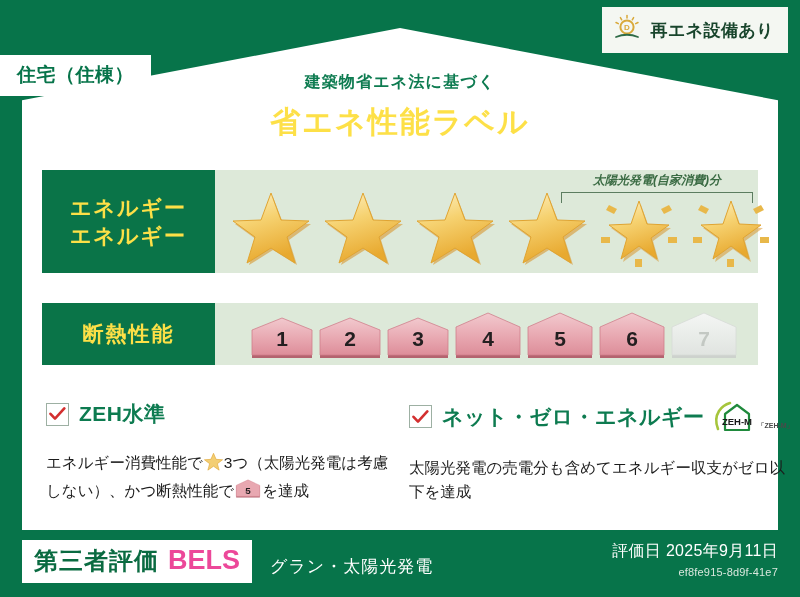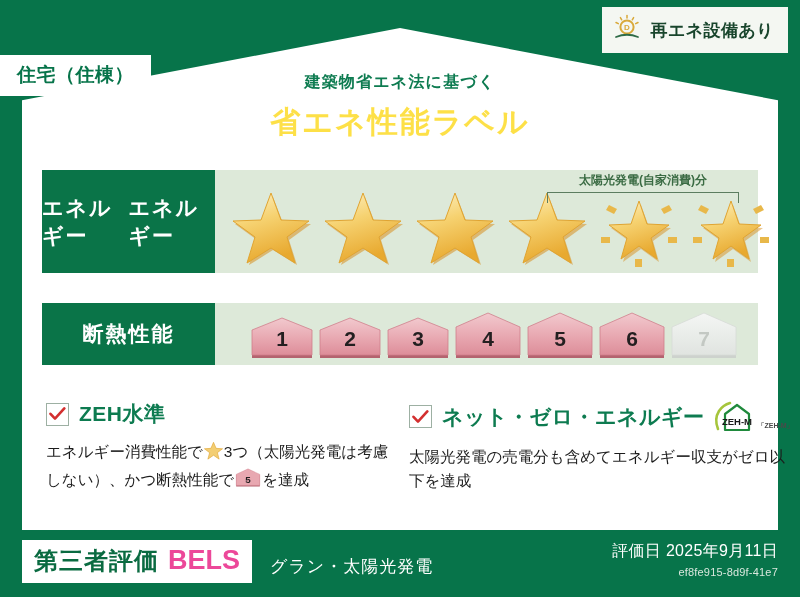--- a/index.html
+++ b/index.html
@@ -83,24 +83,24 @@
     width: 716px;
     display: flex;
     background: #dde9d9;
     z-index: 5;
   }
   #row-energy { top: 170px; height: 103px; }
   #row-insul  { top: 303px; height: 62px; }
 
   .perf-label {
     background: #0a7448;
-    color: #ffffff;
+    color: #fde047;
     flex: 0 0 173px;
     display: flex;
-    flex-direction: row;
+    flex-direction: column;
     align-items: center;
     justify-content: center;
     font-size: 21px;
     font-weight: bold;
     letter-spacing: 2px;
     line-height: 1.3;
   }
   .perf-body {
     flex: 1;
     position: relative;
@@ -115,24 +115,25 @@
     gap: 4px;
     padding-left: 12px;
     margin-top: 6px;
   }
   .star-cell { position: relative; width: 88px; height: 84px; }
   .star-cell svg { display: block; }
 
   
   #solar-anno {
     position: absolute;
-    left: 332px; top: 2px;
+    left: 346px; top: 2px;
     width: 192px;
     z-index: 7;
     pointer-events: none;
+    font-style: italic;
   }
   #solar-anno .sa-text {
     color: #3a6b43;
     font-size: 12px;
     font-weight: bold;
     text-align: center;
     white-space: nowrap;
     letter-spacing: 0px;
   }
   #solar-anno .sa-bracket {
@@ -190,21 +191,21 @@
   .checkbox {
     flex: 0 0 auto;
     width: 23px; height: 23px;
     border: 1.5px solid #9db0a3;
     background: #ffffff;
     display: flex;
     align-items: center;
     justify-content: center;
   }
   .crit-desc {
-    margin-top: 12px;
+    margin-top: 23px;
     font-size: 15.5px;
     color: #1c1c1c;
     line-height: 1.55;
     letter-spacing: 0px;
   }
   .crit-desc .inline-ic {
     display: inline-block;
     vertical-align: -3px;
     margin: 0 1px;
   }

